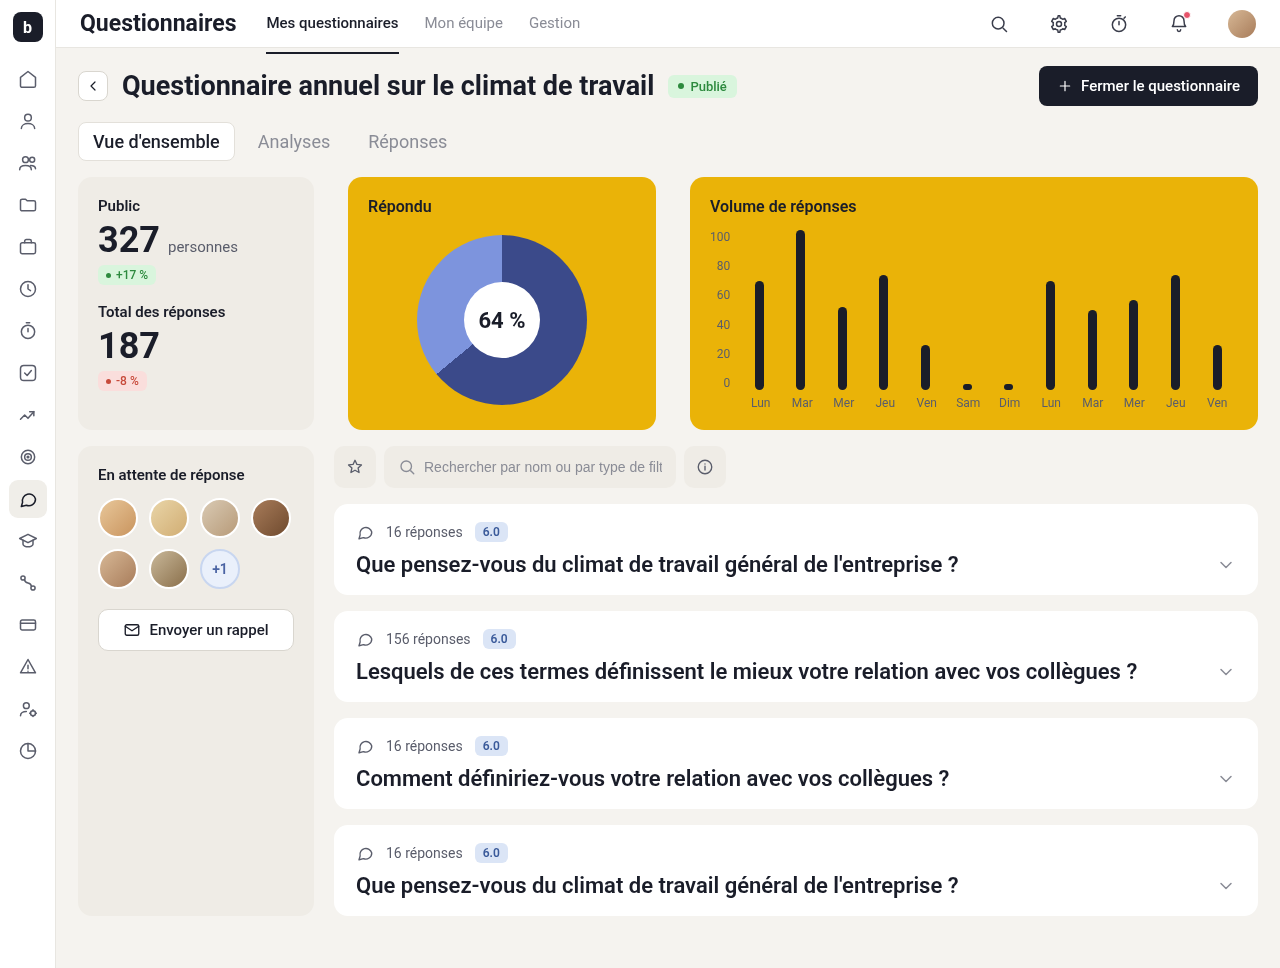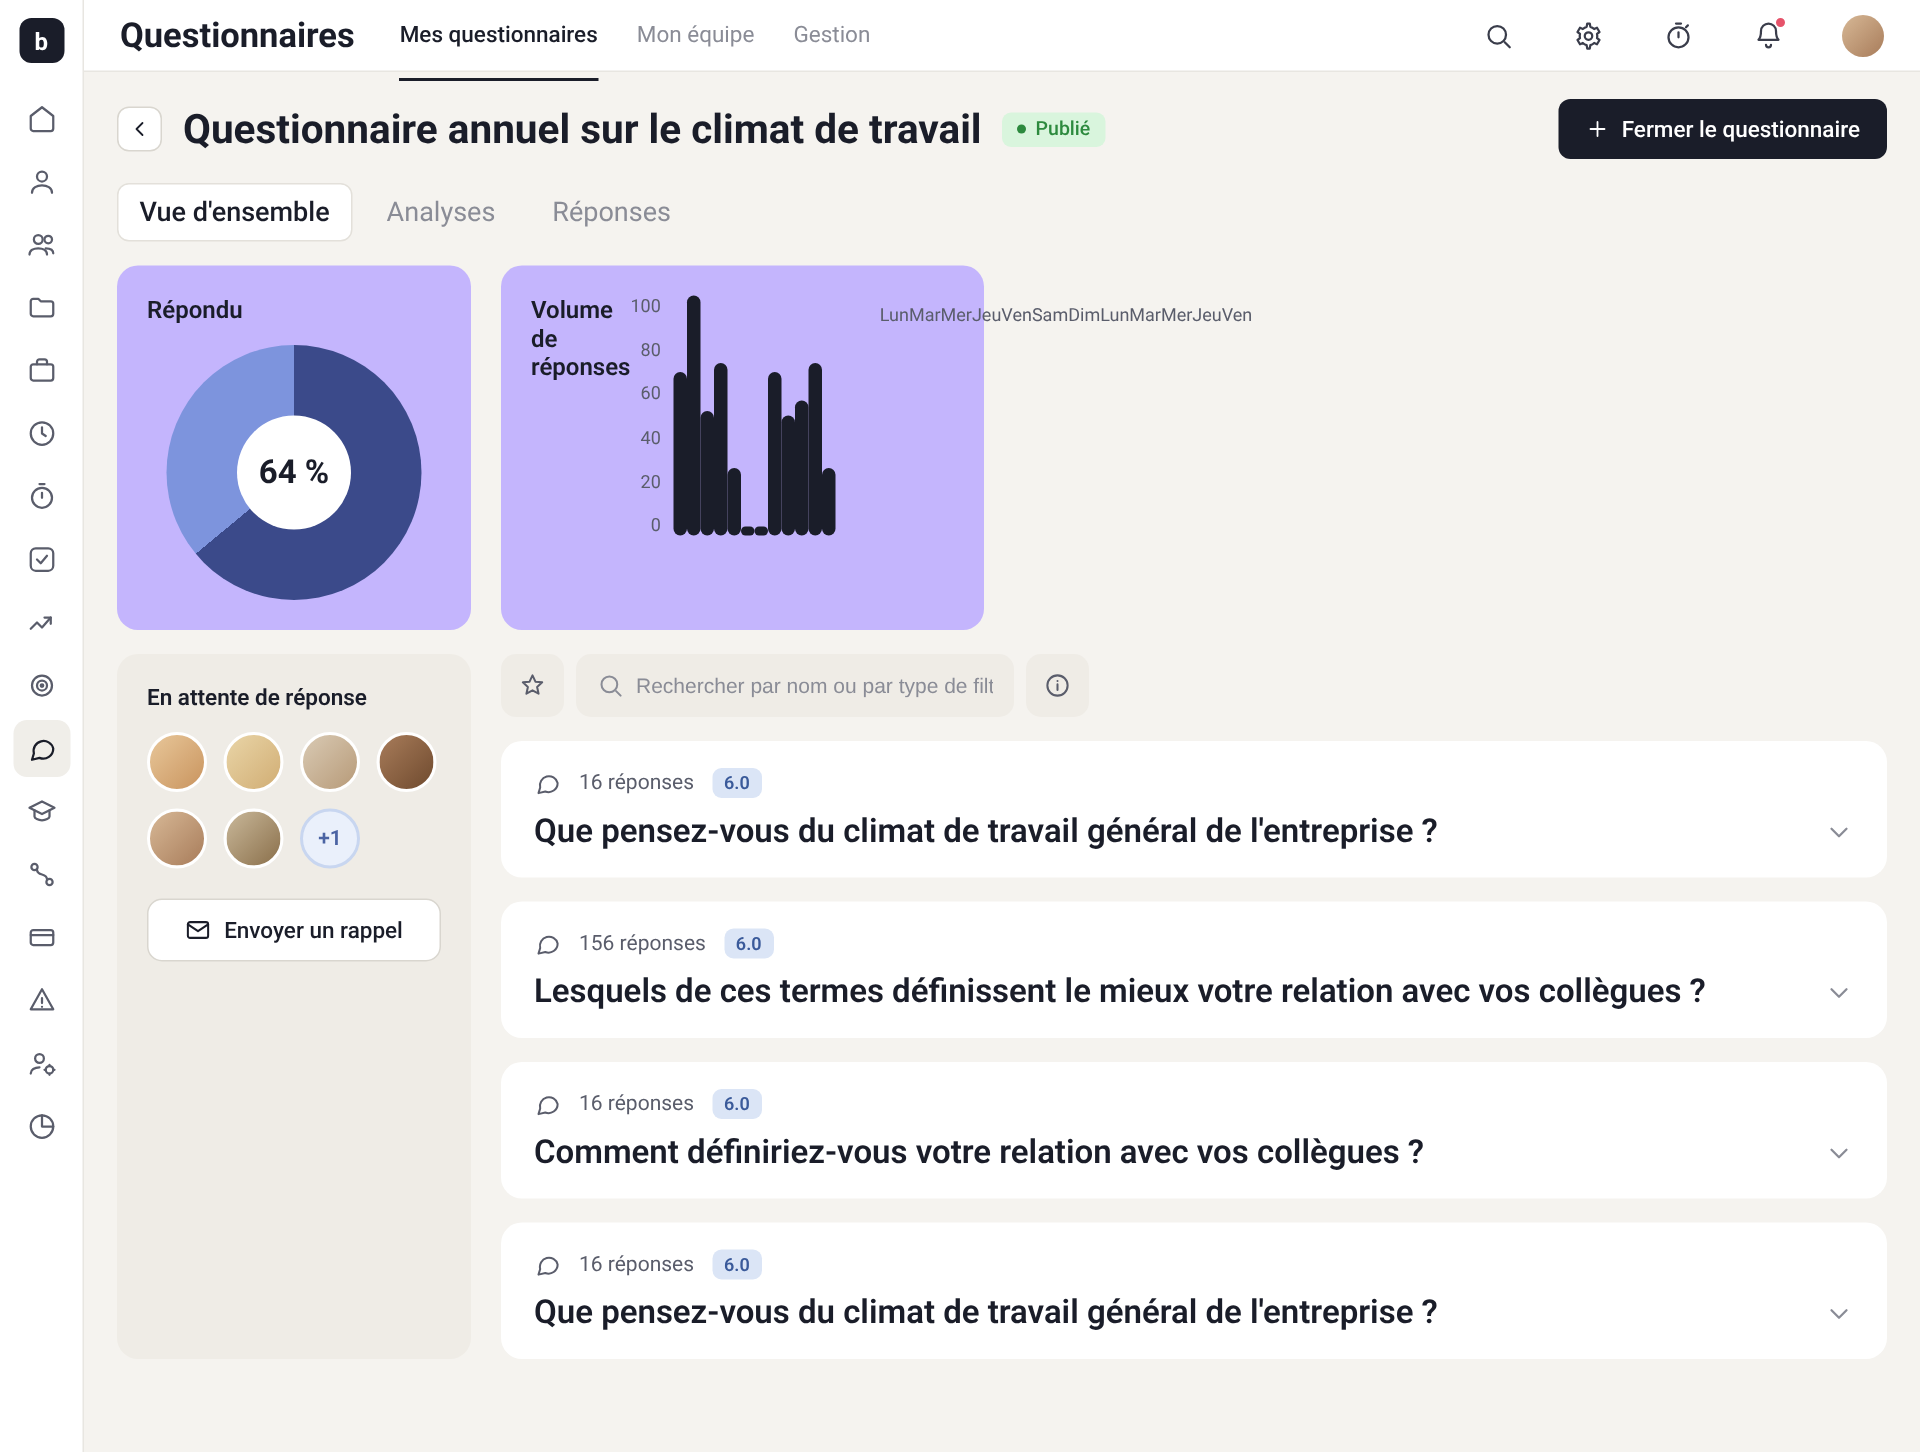--- a/index.html
+++ b/index.html
@@ -35,42 +35,42 @@
 .close-btn { background: #1a1d29; color: #fff; padding: 11px 18px; border-radius: 8px; font-size: 15px; font-weight: 500; display: inline-flex; align-items: center; gap: 8px; cursor: pointer; }
 
 .subtabs { display: flex; gap: 8px; margin-bottom: 16px; }
 .subtab { padding: 8px 14px; border-radius: 8px; font-size: 18px; color: #8a8c96; cursor: pointer; }
 .subtab.active { background: #fff; color: #1a1d29; font-weight: 500; border: 1px solid #e3e0da;}
 .subtab:not(.active){ border: 1px solid transparent; }
 
 .grid-top { display: grid; grid-template-columns: 236px 322px 1fr; gap: 20px; margin-bottom: 16px; align-items: stretch; }
 
 .card { background: #efece6; border-radius: 14px; padding: 20px; }
-.card.white { background: #c4b5fd; }
+.card.white { background: #eab308; margin-left: 14px; }
 
 
 .stat-label { font-size: 15px; font-weight: 600; margin-bottom: 4px; }
 .stat-row { display: flex; align-items: baseline; gap: 8px; }
 .stat-value { font-size: 36px; font-weight: 700; }
 .stat-unit { font-size: 15px; color: #5a5d6b; }
 .delta { display: inline-flex; align-items: center; gap: 5px; padding: 3px 8px; border-radius: 6px; font-size: 12px; font-weight: 500; margin-top: 4px; }
 .delta.up { background: #d9f5dd; color: #2d8a3e; }
 .delta.down { background: #fadedc; color: #c74a3a; }
 .delta::before { content: ""; width: 5px; height: 5px; border-radius: 50%; background: currentColor; }
 .stat-divider { height: 18px; }
 
 
 .donut-card { display: flex; flex-direction: column; }
 .card-title { font-size: 16px; font-weight: 600; margin-bottom: 14px; }
 .donut-wrap { flex: 1; display: flex; align-items: center; justify-content: center; }
 .donut { width: 170px; height: 170px; border-radius: 50%; position: relative; display: flex; align-items: center; justify-content: center; }
 .donut-hole { width: 76px; height: 76px; background: #fff; border-radius: 50%; display: flex; align-items: center; justify-content: center; font-size: 22px; font-weight: 700; }
 
 
-.bars-card { display: flex; flex-direction: row; }
+.bars-card { display: flex; flex-direction: column; }
 .bars-wrap { flex: 1; display: flex; }
 .y-axis { display: flex; flex-direction: column; justify-content: space-between; font-size: 12px; color: #5a5d6b; padding-right: 8px; height: 160px; align-items: flex-end; }
 .bars-area { flex: 1; display: flex; align-items: flex-end; gap: 0; height: 160px; }
 .bar-col { flex: 1; display: flex; flex-direction: column; align-items: center; height: 100%; justify-content: flex-end; }
 .bar { width: 9px; background: #1a1d29; border-radius: 5px; min-height: 6px; }
 .x-labels { display: flex; margin-left: 30px; }
 .x-label { flex: 1; text-align: center; font-size: 12px; color: #5a5d6b; margin-top: 6px; }
 
 
 .grid-bottom { display: grid; grid-template-columns: 236px 1fr; gap: 20px; }
@@ -270,20 +270,34 @@
   </div>
 
   <div class="subtabs">
     <div class="subtab active">Vue d'ensemble</div>
     <div class="subtab">Analyses</div>
     <div class="subtab">Réponses</div>
   </div>
 
   <div class="grid-top">
 
+    <div class="card">
+      <div class="stat-label">Public</div>
+      <div class="stat-row">
+        <span class="stat-value">327</span>
+        <span class="stat-unit">personnes</span>
+      </div>
+      <span class="delta up">+17 %</span>
+      <div class="stat-divider"></div>
+      <div class="stat-label">Total des réponses</div>
+      <div class="stat-row">
+        <span class="stat-value">187</span>
+      </div>
+      <span class="delta down">-8 %</span>
+    </div>
 
     <div class="card white donut-card">
       <div class="card-title">Répondu</div>
       <div class="donut-wrap">
         <div class="donut" id="donut-el" style="background: conic-gradient(rgb(59, 74, 138) 0%, rgb(59, 74, 138) 64%, rgb(125, 148, 221) 64%, rgb(125, 148, 221) 100%);">
           <div class="donut-hole">64 %</div>
         </div>
       </div>
     </div>
 

